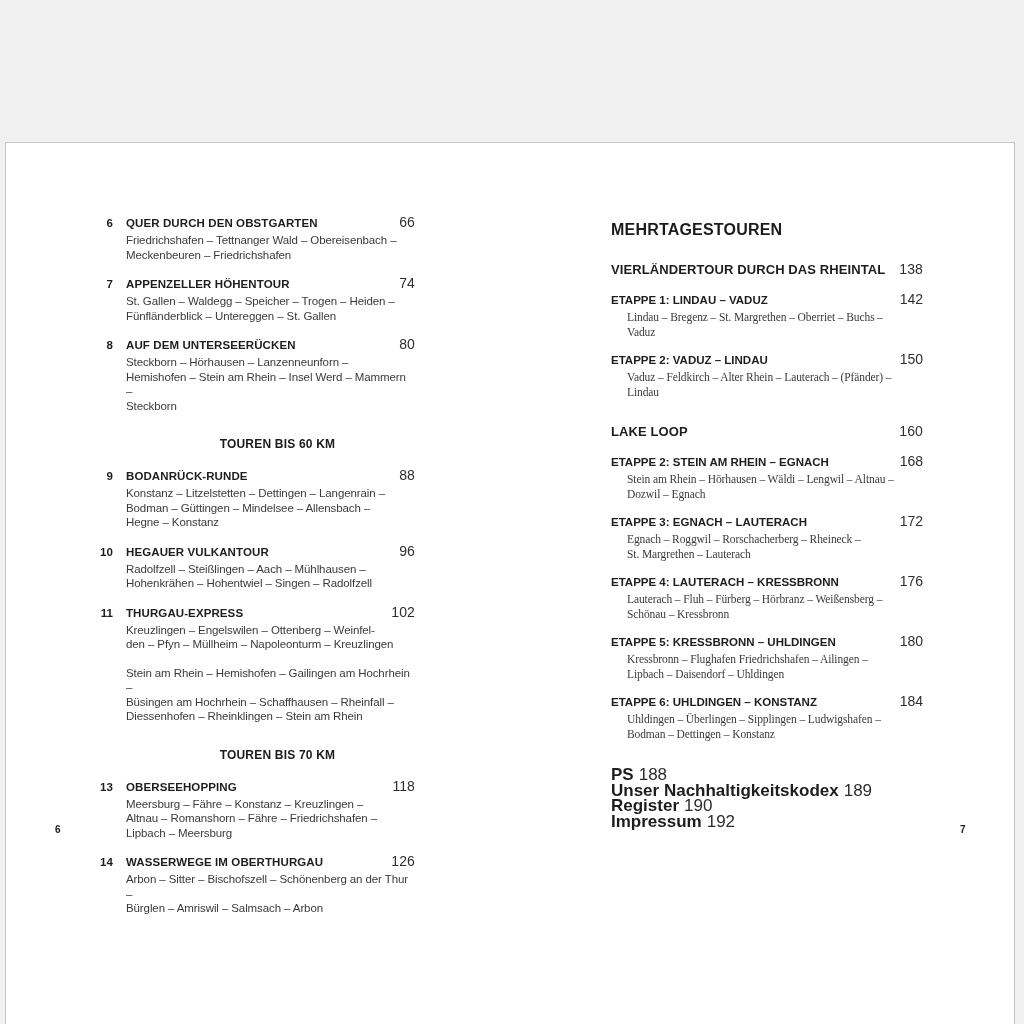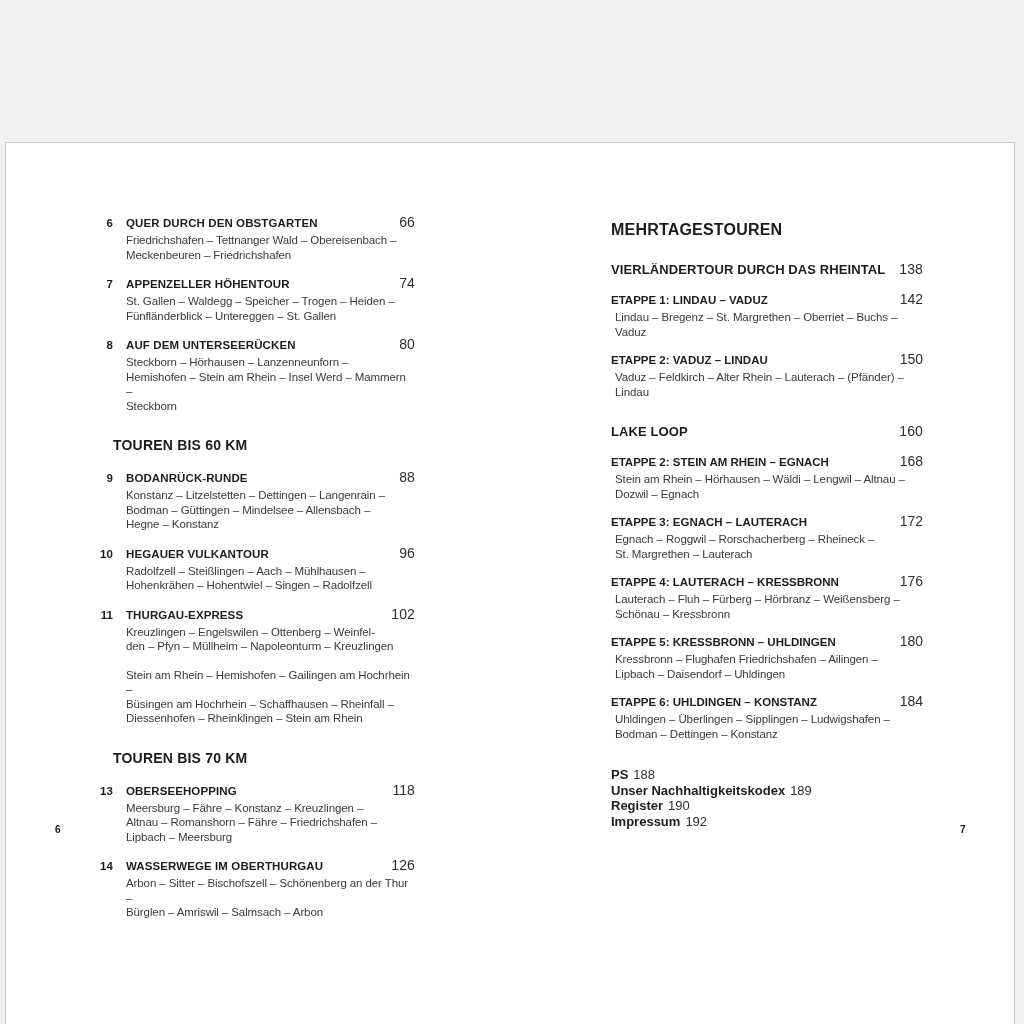--- a/index.html
+++ b/index.html
@@ -19,41 +19,41 @@
     background: #ffffff;
     border-top: 1px solid #c6c6c6;
     border-left: 1px solid #c6c6c6;
     border-right: 1px solid #c6c6c6;
   }
   .col { position: absolute; top: 72px; }
   .col-left  { left: 87px;  width: 322px; }
   .col-right { left: 605px; width: 312px; }
 
   .sec-heading {
-    font-size: 14px; font-weight: bold; letter-spacing: 0.2px;
-    margin: 24px 0 17px 20px; color: #1b1b19;
+    font-size: 12px; font-weight: bold; letter-spacing: 0.2px;
+    margin: 24px 0 17px 47px; color: #1b1b19; text-align: center;
   }
   .entry { margin-bottom: 14px; }
   .entry-head { display: flex; align-items: baseline; font-weight: bold; font-size: 11.5px; line-height: 14px; letter-spacing: 0.1px; }
   .num { flex: none; width: 20px; text-align: right; margin-right: 13px; }
   .pg { margin-left: auto; font-weight: normal; font-size: 14px; color: #2e2e2e; padding-left: 8px; flex: none; }
   .route {
     margin-left: 33px; margin-top: 3px;
     font-size: 11.5px; line-height: 14.5px; letter-spacing: -0.1px;
     color: #3a3a3a; white-space: pre-line;
   }
 
   .main-heading { font-size: 16px; font-weight: bold; letter-spacing: 0.2px; margin: 6px 0 22px 0; color: #1b1b19; }
   .group { margin-bottom: 24px; }
   .group-title-row { display: flex; align-items: flex-end; font-size: 13px; font-weight: bold; letter-spacing: 0.1px; margin-bottom: 15px; }
   .stage { margin-bottom: 13px; }
   .stage-head { display: flex; align-items: baseline; font-weight: bold; font-size: 11.5px; line-height: 14px; }
-  .stage .route { margin-left: 4px; }
-
-  .backmatter { margin-top: 26px; font-size: 13px; line-height: 15.5px; }
+  .stage .route { margin-left: 16px; font-family: Liberation Serif, serif; }
+
+  .backmatter { margin-top: 26px; font-size: 17px; line-height: 15.5px; }
   .back-row .bl { font-weight: bold; }
   .back-row .bp { font-weight: normal; color: #2e2e2e; margin-left: 5px; }
 
   .folio { position: absolute; font-size: 10px; font-weight: bold; color: #1d1d1b; }
   .folio-left  { left: 55px;  top: 824px; }
   .folio-right { left: 960px; top: 824px; }
 </style>
 </head>
 <body>
 

